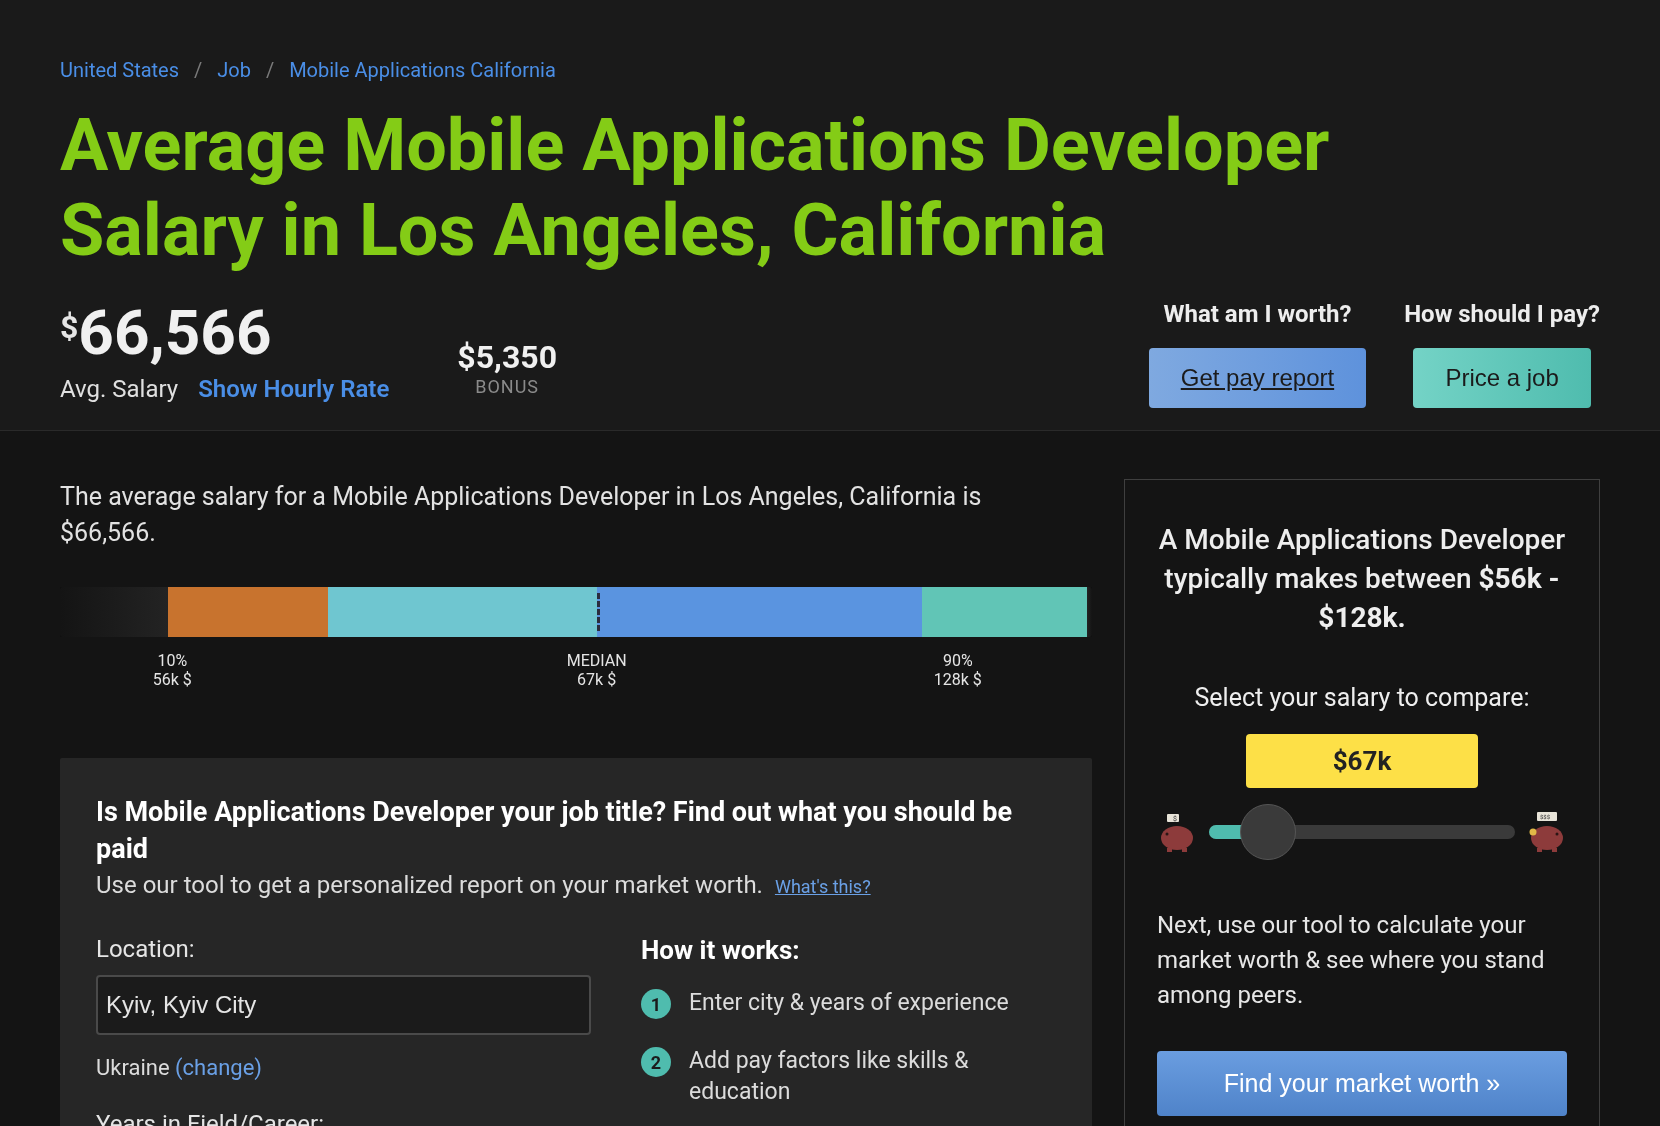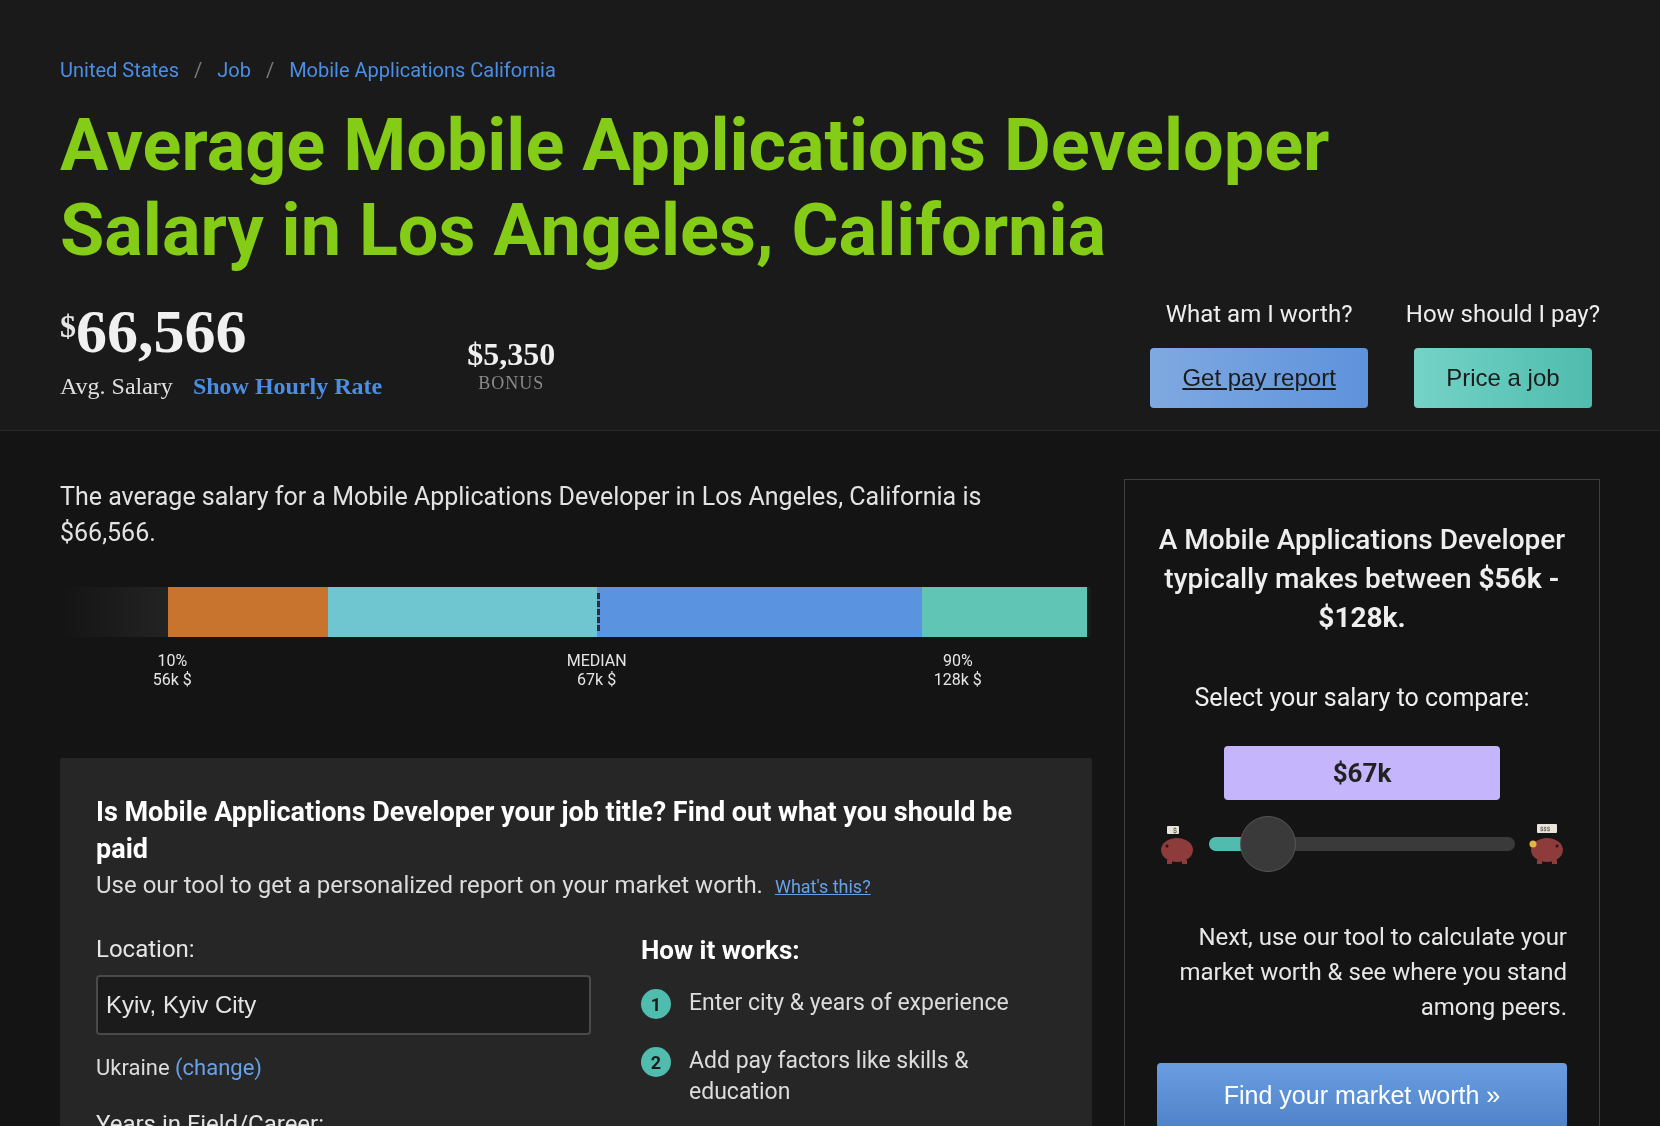--- a/index.html
+++ b/index.html
@@ -36,33 +36,32 @@
     max-width: 1380px;
   }
   .header-row {
     display: flex;
     align-items: flex-start;
     justify-content: space-between;
   }
   .salary-block {
     display: flex;
     align-items: flex-end;
-    gap: 85px;
-    font-family: Liberation Serif, serif;
+    gap: 68px;
   }
   .main-salary .currency { font-size: 32px; font-weight: 700; vertical-align: top; position: relative; top: 12px;}
   .main-salary .amount { font-size: 62px; font-weight: 700; color: #f0f0f0; }
   .avg-line { margin-top: 6px; font-size: 24px; color: #e0e0e0; }
   .avg-line .hourly { color: #4a8ee6; cursor: pointer; font-weight: 600; margin-left: 14px; }
   .bonus-block { text-align: center; padding-bottom: 6px;}
   .bonus-block .bonus-amt { font-size: 32px; font-weight: 700; color: #f0f0f0; }
   .bonus-block .bonus-lbl { font-size: 18px; color: #8a8a8a; letter-spacing: 1px; }
   .cta-group { display: flex; gap: 38px; align-items: flex-start; padding-top: 4px;}
   .cta-col { text-align: center; }
-  .cta-q { font-size: 24px; font-weight: 400; color: #ededed; margin-bottom: 20px; white-space: nowrap;}
+  .cta-q { font-size: 24px; font-weight: 700; color: #ededed; margin-bottom: 20px; white-space: nowrap;}
   .btn {
     display: inline-block;
     padding: 16px 32px;
     font-size: 24px;
     border-radius: 4px;
     border: none;
     cursor: pointer;
     color: #1b1b1b;
     font-weight: 500;
   }
@@ -139,28 +138,28 @@
 
   .right-col {
     width: 476px;
     border: 1px solid #3f3f3f;
     padding: 40px 32px;
     align-self: flex-start;
   }
   .right-col .headline { font-size: 28px; text-align: center; color: #eee; line-height: 1.4; font-weight:500;}
   .right-col .headline b { font-weight: 700; }
   .right-col .select-lbl { font-size: 25px; text-align: center; margin-top: 46px; color: #eee;}
-  .sal-pill { width: 276px; height: 54px; background: #c4b5fd; color: #222; font-size: 26px; font-weight: 700; border-radius: 4px; margin: 34px auto 0; display:flex; align-items:center; justify-content:center; }
+  .sal-pill { width: 232px; height: 54px; background: #fde047; color: #222; font-size: 26px; font-weight: 700; border-radius: 4px; margin: 22px auto 0; display:flex; align-items:center; justify-content:center; }
   .slider-row { display: flex; align-items: center; gap: 12px; margin-top: 24px; }
   .pig { width: 40px; height: 40px; position: relative; }
   .pig svg { width: 100%; height: 100%; }
   .slider-track { flex:1; height: 14px; background: #3a3a3a; border-radius: 8px; position: relative; }
   .slider-fill { position:absolute; left:0; top:0; height:100%; width: 16%; background: #4fbcae; border-radius: 8px 0 0 8px;}
   .slider-thumb { position:absolute; left: 12%; top: 50%; transform: translate(-6px,-50%); width: 56px; height: 56px; border-radius: 50%; background: #3a3a3a; border: 1px solid #555; cursor:grab;}
-  .right-col .next-text { font-size: 24px; text-align: right; margin-top: 56px; color: #e7e7e7; line-height: 1.45; }
+  .right-col .next-text { font-size: 24px; text-align: left; margin-top: 56px; color: #e7e7e7; line-height: 1.45; }
   .btn-find-wide { width: 100%; background: linear-gradient(to bottom, #6a9de0, #4f83c9); color:#fff; font-size: 25px; padding: 18px 0; border-radius: 4px; border:none; margin-top: 38px; cursor:pointer;}
 </style>
 </head>
 <body>
 
 <div class="page">
   <div class="top-region">
     <div class="breadcrumb">
       <a>United States</a>
       <span class="sep">/</span>

